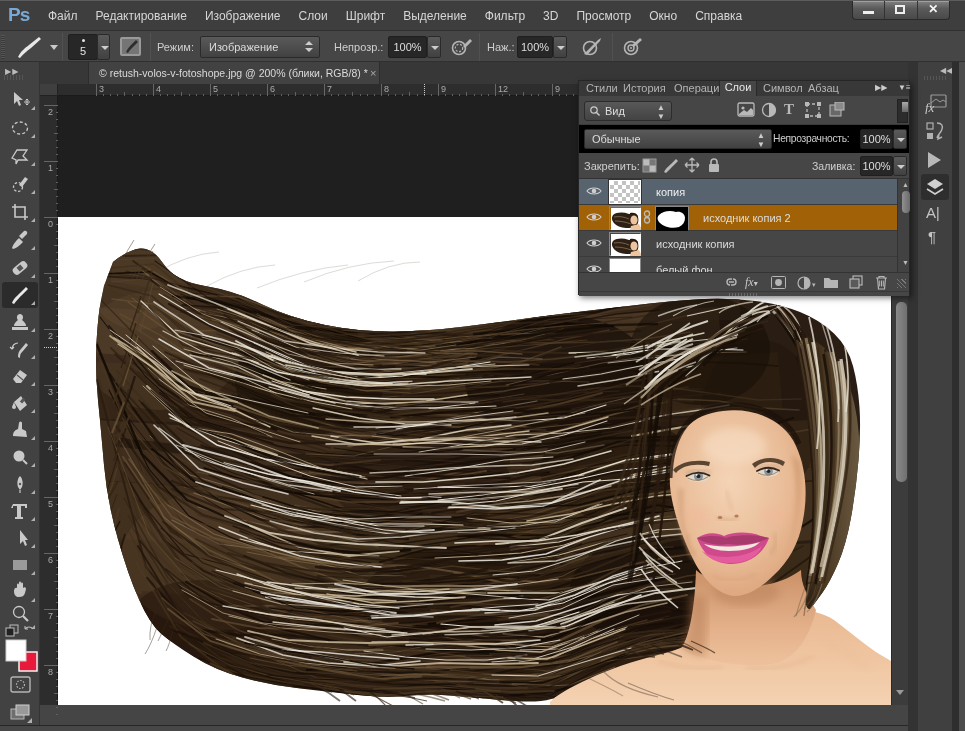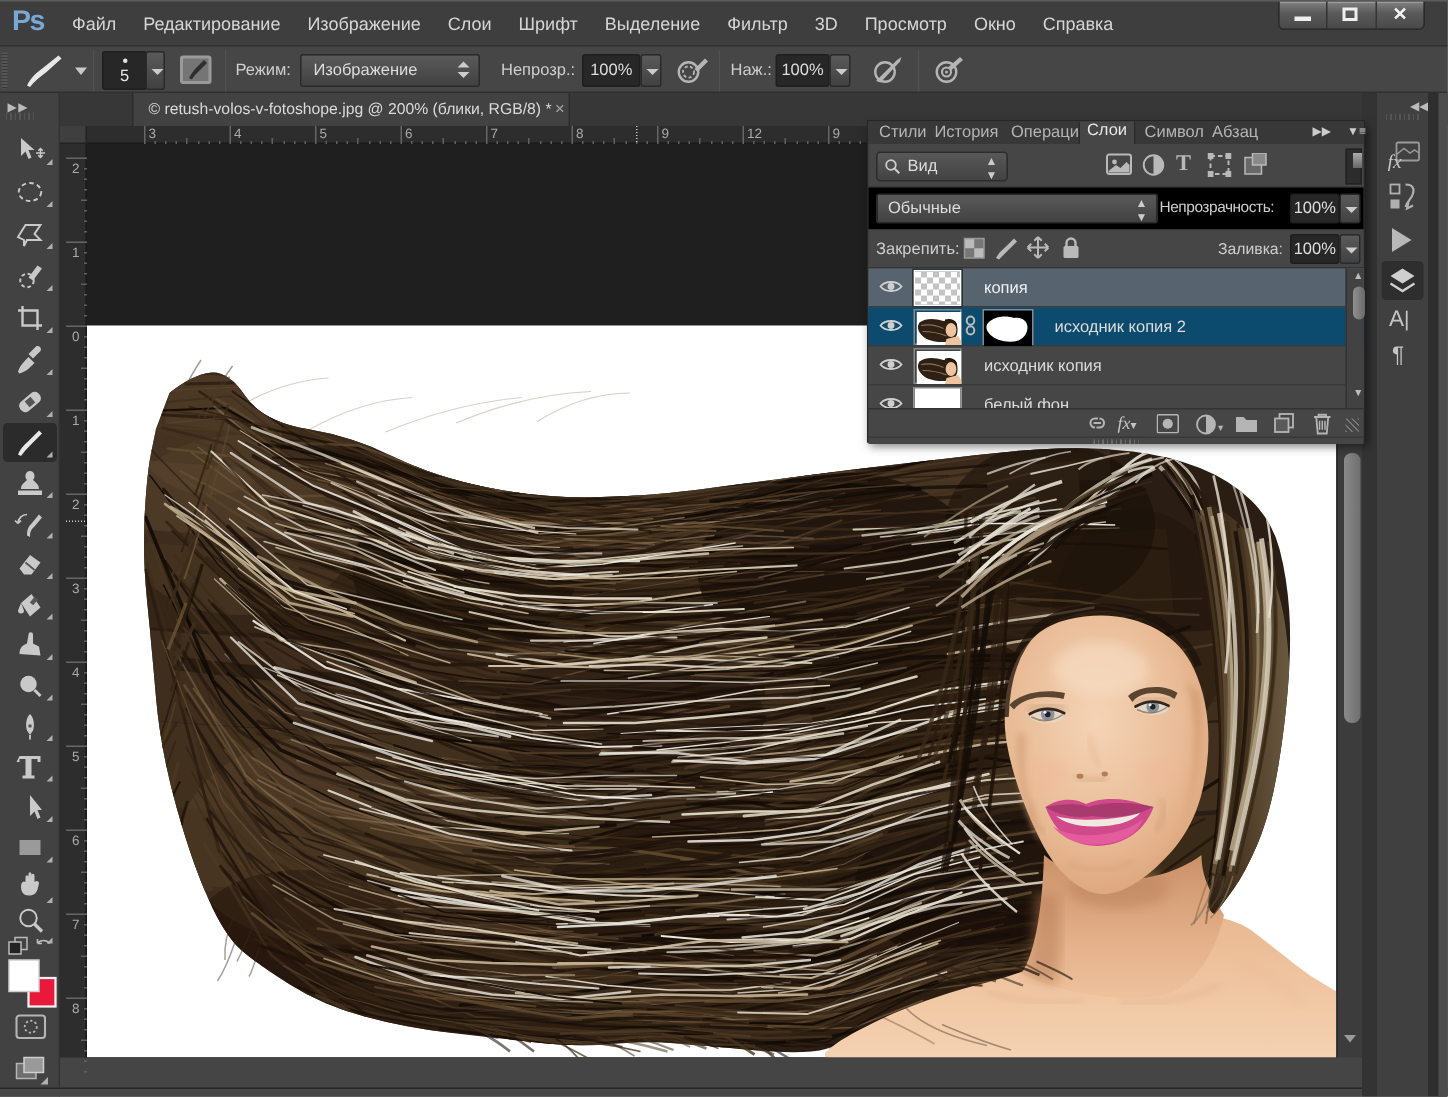--- a/index.html
+++ b/index.html
@@ -1734,21 +1734,21 @@
 
 <div class="abs" style="left:0;top:98px;width:330px;height:93px;background:#464646" id="lrows">
   <div class="abs" style="left:0;top:0;width:330px;height:26px;background:#57646f;border-bottom:1px solid #3a3a3a">
             <svg class="abs" style="left:7px;top:6px" width="16" height="12" viewBox="0 0 16 12">
               <path d="M1 6 C4 2 12 2 15 6 C12 10 4 10 1 6 Z" fill="none" stroke="#cfcfcf" stroke-width="1.2"></path>
               <circle cx="8" cy="6" r="2.3" fill="#cfcfcf"></circle>
             </svg>
  <div class="abs" style="left:30px;top:1px;width:32px;height:24px;background:repeating-conic-gradient(#c3c3c3 0% 25%, #ffffff 0% 50%) 0 0/8px 8px;border:1px solid #fff;outline:1px solid #333"></div>
  <span class="abs" style="left:77px;top:7px;color:#f0f0f0;font-size:11px">копия</span>
           </div>
-          <div class="abs" style="left:0;top:26px;width:330px;height:26px;background:#0c4a6e;border-bottom:1px solid #3a3a3a">
+          <div class="abs" style="left:0;top:26px;width:330px;height:26px;background:#a16207;border-bottom:1px solid #3a3a3a">
             <svg class="abs" style="left:7px;top:6px" width="16" height="12" viewBox="0 0 16 12">
               <path d="M1 6 C4 2 12 2 15 6 C12 10 4 10 1 6 Z" fill="none" stroke="#cfcfcf" stroke-width="1.2"></path>
               <circle cx="8" cy="6" r="2.3" fill="#cfcfcf"></circle>
             </svg>
  <div class="abs" style="left:30px;top:1px;width:32px;height:24px;border:1px solid #888">
               <svg class="abs" style="left:1px;top:1px" width="30" height="22" viewBox="0 0 30 22">
                 <rect width="30" height="22" fill="#fff"></rect>
                 <path d="M2 7 C6 4 12 4 18 6 C22 5 26 6 27 9 C28 13 27 17 24 19 C18 21 8 20 4 16 C1 13 0 10 2 7 Z" fill="#2e2015"></path>
                 <path d="M3 9 C8 8 14 9 18 11 M4 13 C9 13 15 14 20 16" stroke="#8a7252" stroke-width="0.8" fill="none"></path>
                 <ellipse cx="23" cy="12" rx="3.6" ry="4.6" fill="#eec39f"></ellipse>

